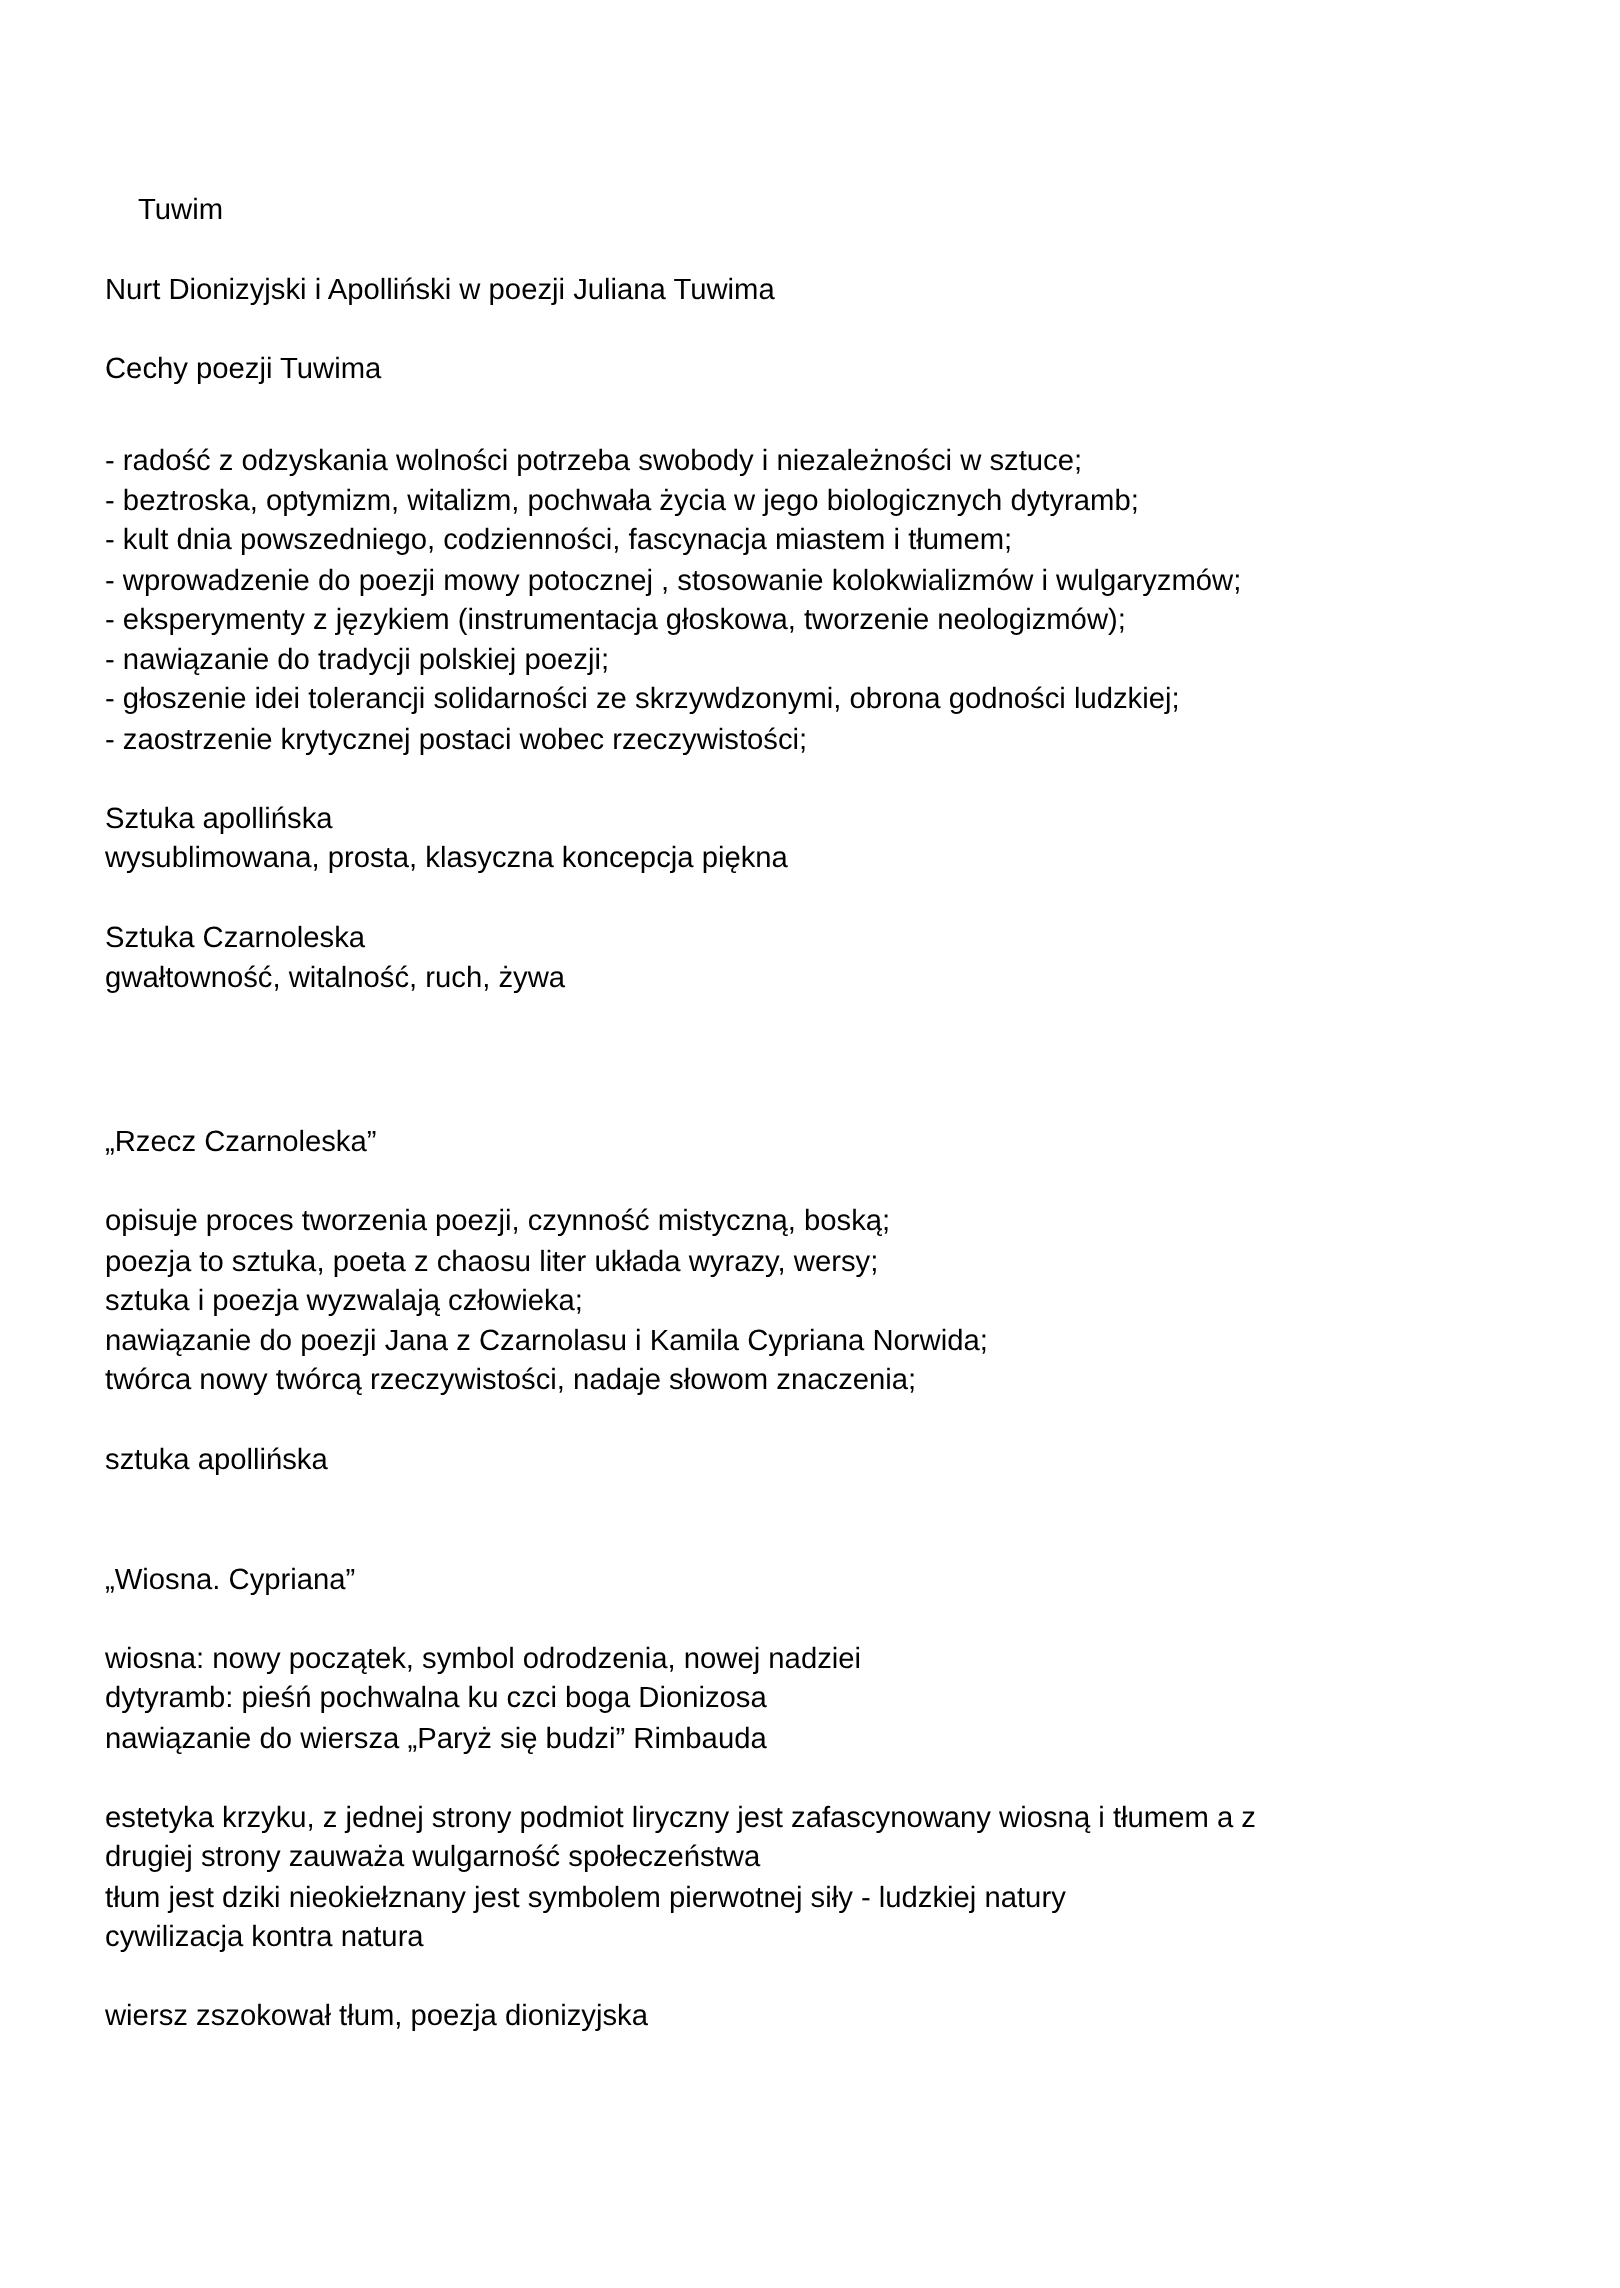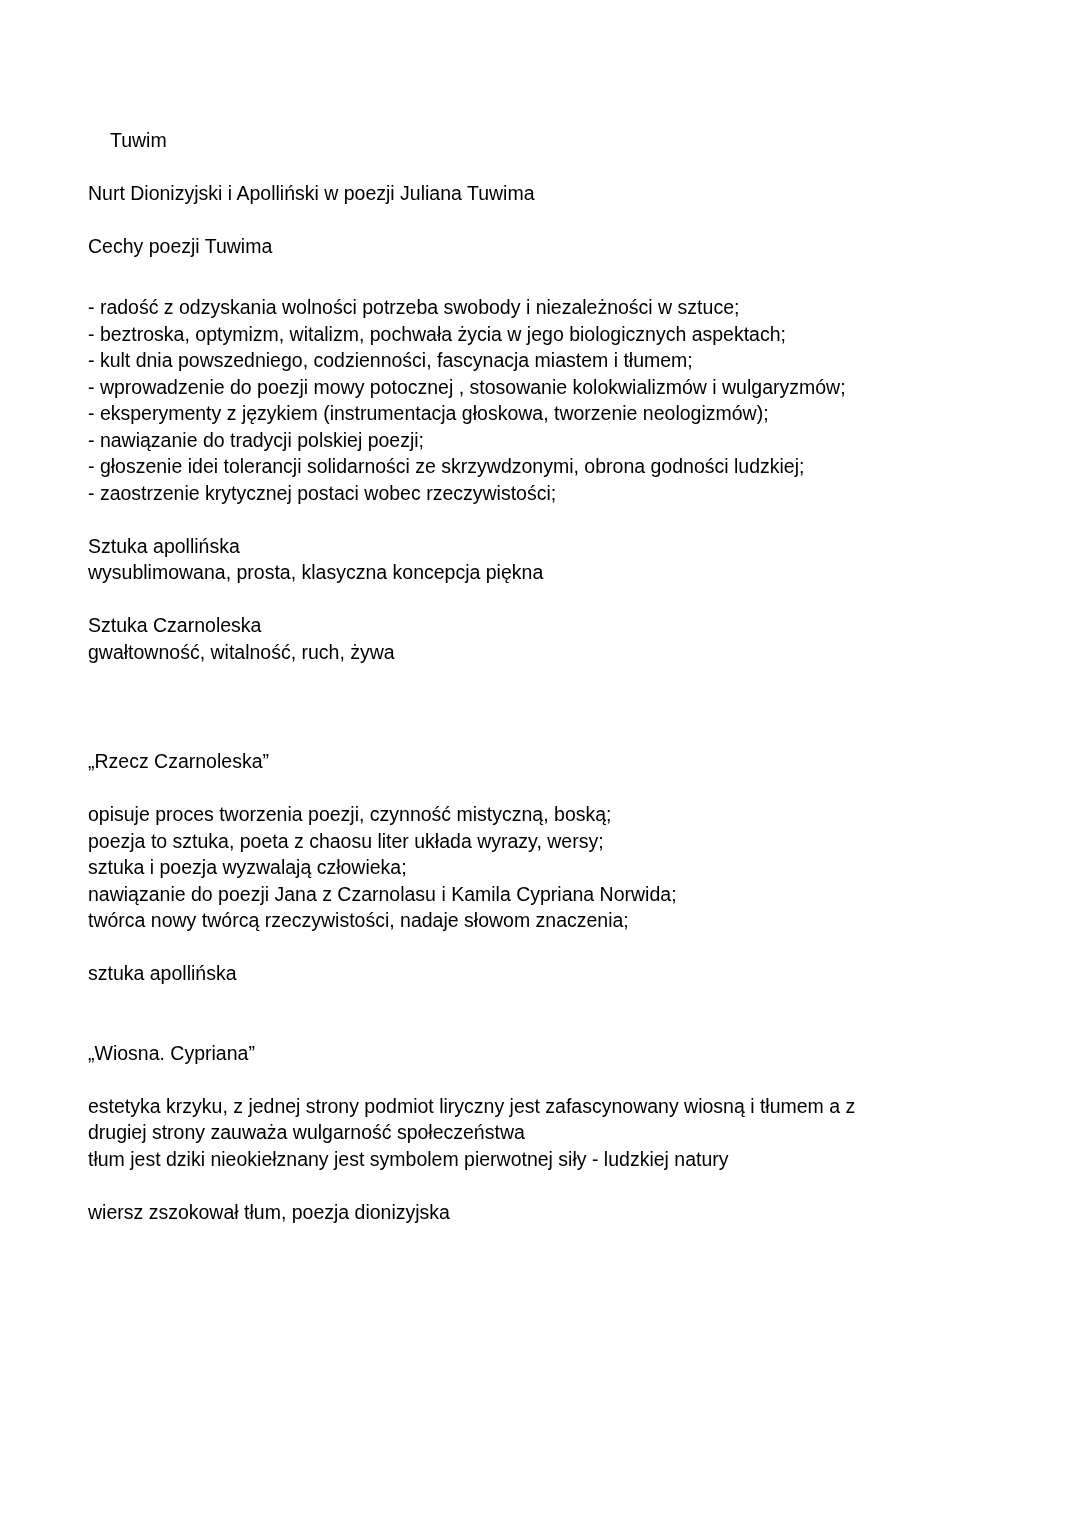--- a/index.html
+++ b/index.html
@@ -10,21 +10,21 @@
   }
   body {
     width: 1080px;
     height: 1525px;
     overflow: hidden;
   }
   .page {
     box-sizing: border-box;
     width: 1080px;
     height: 1525px;
-    padding: 127px 150px 0 88px;
+    padding: 127px 150px 0 70px;
     background: #ffffff;
     color: #000000;
     font-family: "Liberation Sans", sans-serif;
     font-size: 19.5px;
     line-height: 26.5px;
     overflow: hidden;
   }
   .line {
     margin: 0;
     white-space: pre;  
@@ -41,21 +41,21 @@
 <div class="page">
 
   <p class="line heading-indent">Tuwim</p>
 
   <p class="line sp1">Nurt Dionizyjski i Apolliński w poezji Juliana Tuwima</p>
 
   <p class="line sp1">Cechy poezji Tuwima</p>
 
   <div class="sp1x">
     <p class="line">- radość z odzyskania wolności potrzeba swobody i niezależności w sztuce;</p>
-    <p class="line">- beztroska, optymizm, witalizm, pochwała życia w jego biologicznych aspektach;</p>
+    <p class="line">- beztroska, optymizm, witalizm, pochwała życia w jego biologicznych dytyramb;</p>
     <p class="line">- kult dnia powszedniego, codzienności, fascynacja miastem i tłumem;</p>
     <p class="line">- wprowadzenie do poezji mowy potocznej , stosowanie kolokwializmów i wulgaryzmów;</p>
     <p class="line">- eksperymenty z językiem (instrumentacja głoskowa, tworzenie neologizmów);</p>
     <p class="line">- nawiązanie do tradycji polskiej poezji;</p>
     <p class="line">- głoszenie idei tolerancji solidarności ze skrzywdzonymi, obrona godności ludzkiej;</p>
     <p class="line">- zaostrzenie krytycznej postaci wobec rzeczywistości;</p>
   </div>
 
   <div class="sp1">
     <p class="line">Sztuka apollińska</p>
@@ -74,22 +74,28 @@
     <p class="line">poezja to sztuka, poeta z chaosu liter układa wyrazy, wersy;</p>
     <p class="line">sztuka i poezja wyzwalają człowieka;</p>
     <p class="line">nawiązanie do poezji Jana z Czarnolasu i Kamila Cypriana Norwida;</p>
     <p class="line">twórca nowy twórcą rzeczywistości, nadaje słowom znaczenia;</p>
   </div>
 
   <p class="line sp1">sztuka apollińska</p>
 
   <p class="line sp2">„Wiosna. Cypriana”</p>
 
+  <div class="sp1">
+    <p class="line">wiosna: nowy początek, symbol odrodzenia, nowej nadziei</p>
+    <p class="line">dytyramb: pieśń pochwalna ku czci boga Dionizosa</p>
+    <p class="line">nawiązanie do wiersza „Paryż się budzi” Rimbauda</p>
+  </div>
 
   <div class="sp1">
     <p class="line">estetyka krzyku, z jednej strony podmiot liryczny jest zafascynowany wiosną i tłumem a z</p>
     <p class="line">drugiej strony zauważa wulgarność społeczeństwa</p>
     <p class="line">tłum jest dziki nieokiełznany jest symbolem pierwotnej siły - ludzkiej natury</p>
+    <p class="line">cywilizacja kontra natura</p>
   </div>
 
   <p class="line sp1">wiersz zszokował tłum, poezja dionizyjska</p>
 
 </div>
 
 </body></html>

